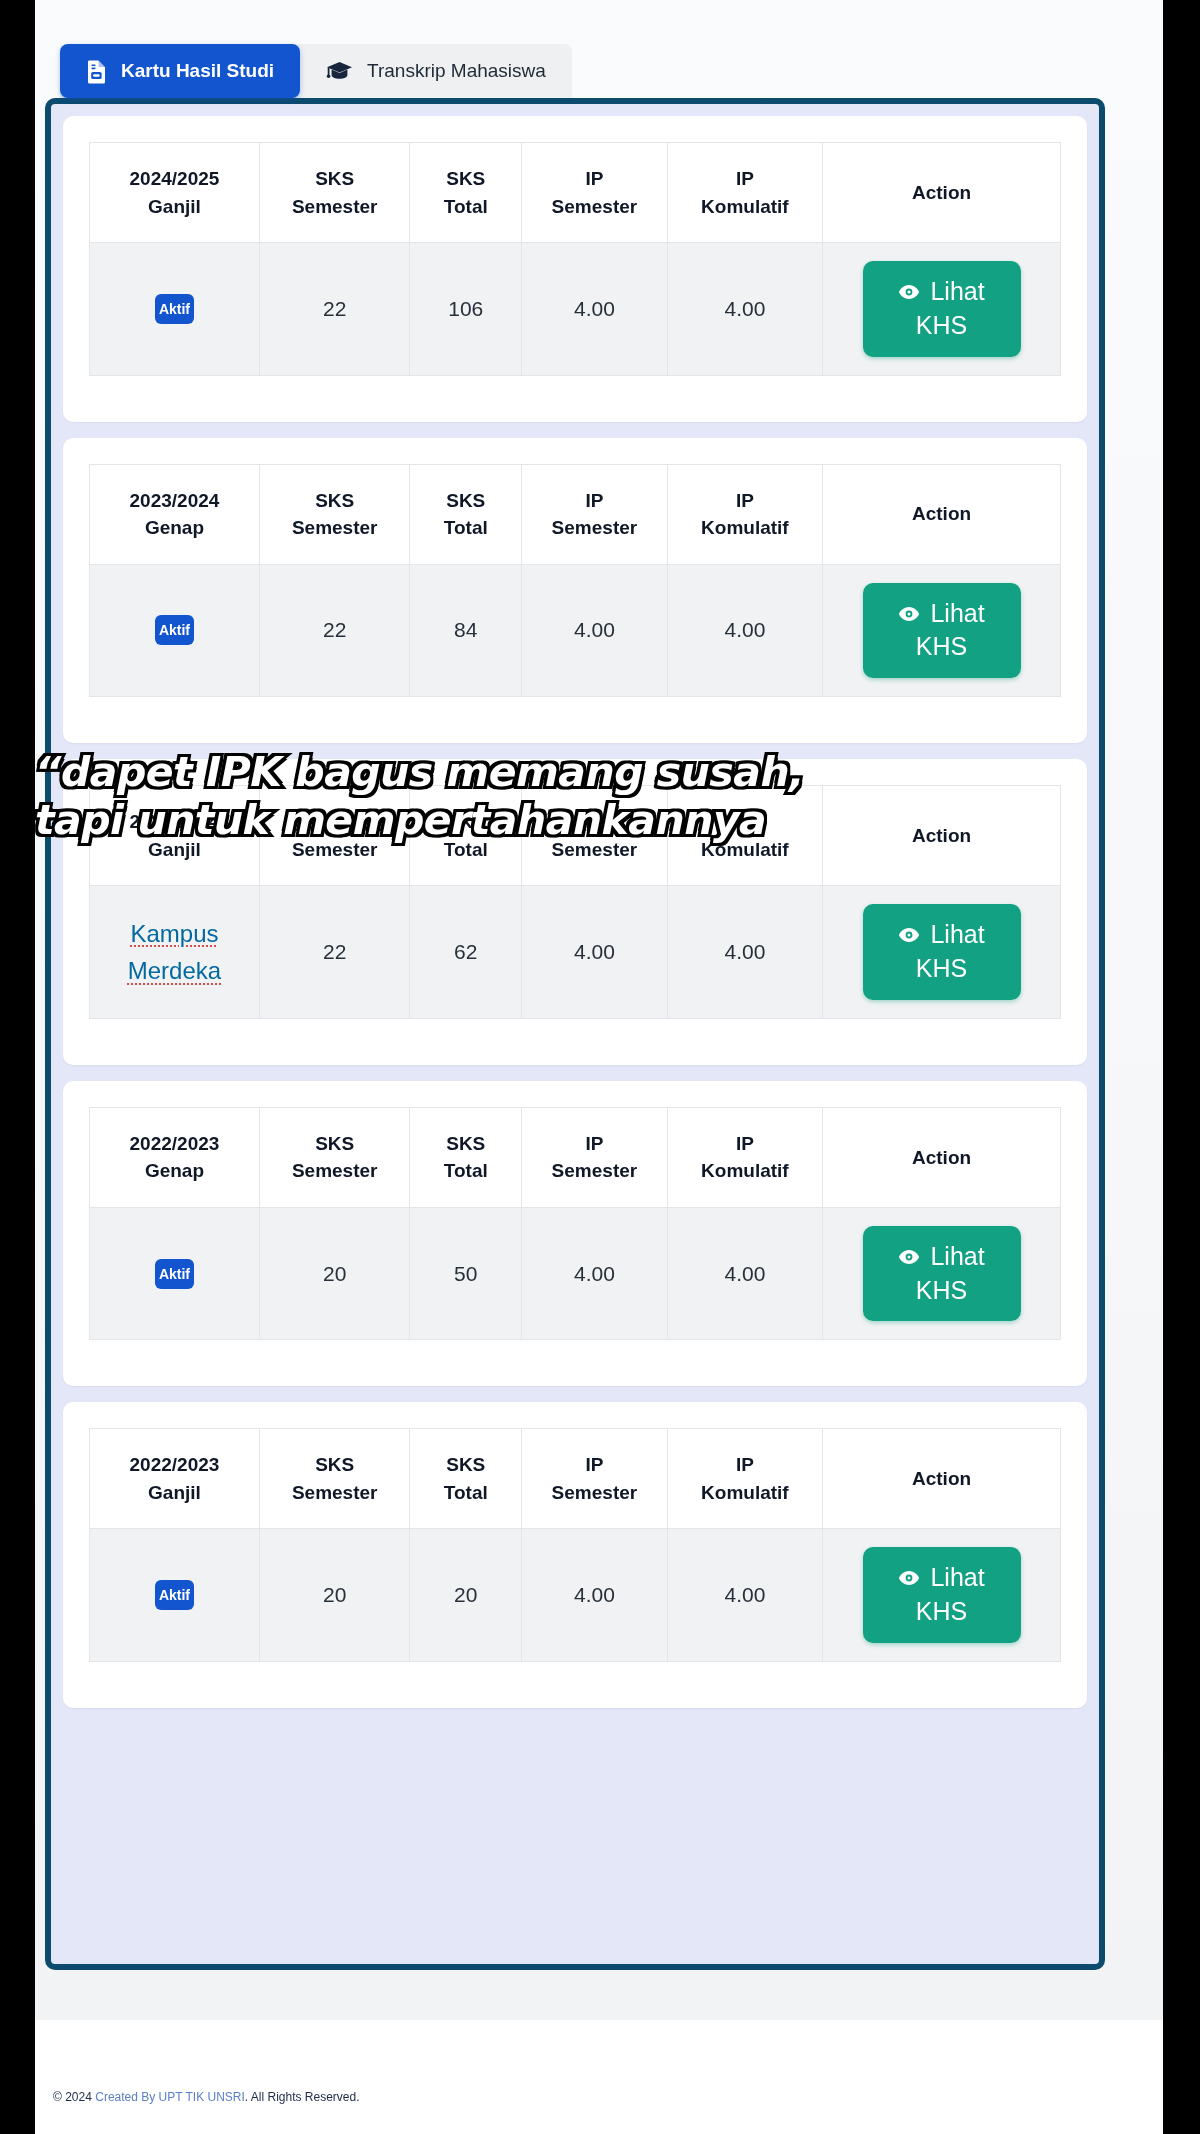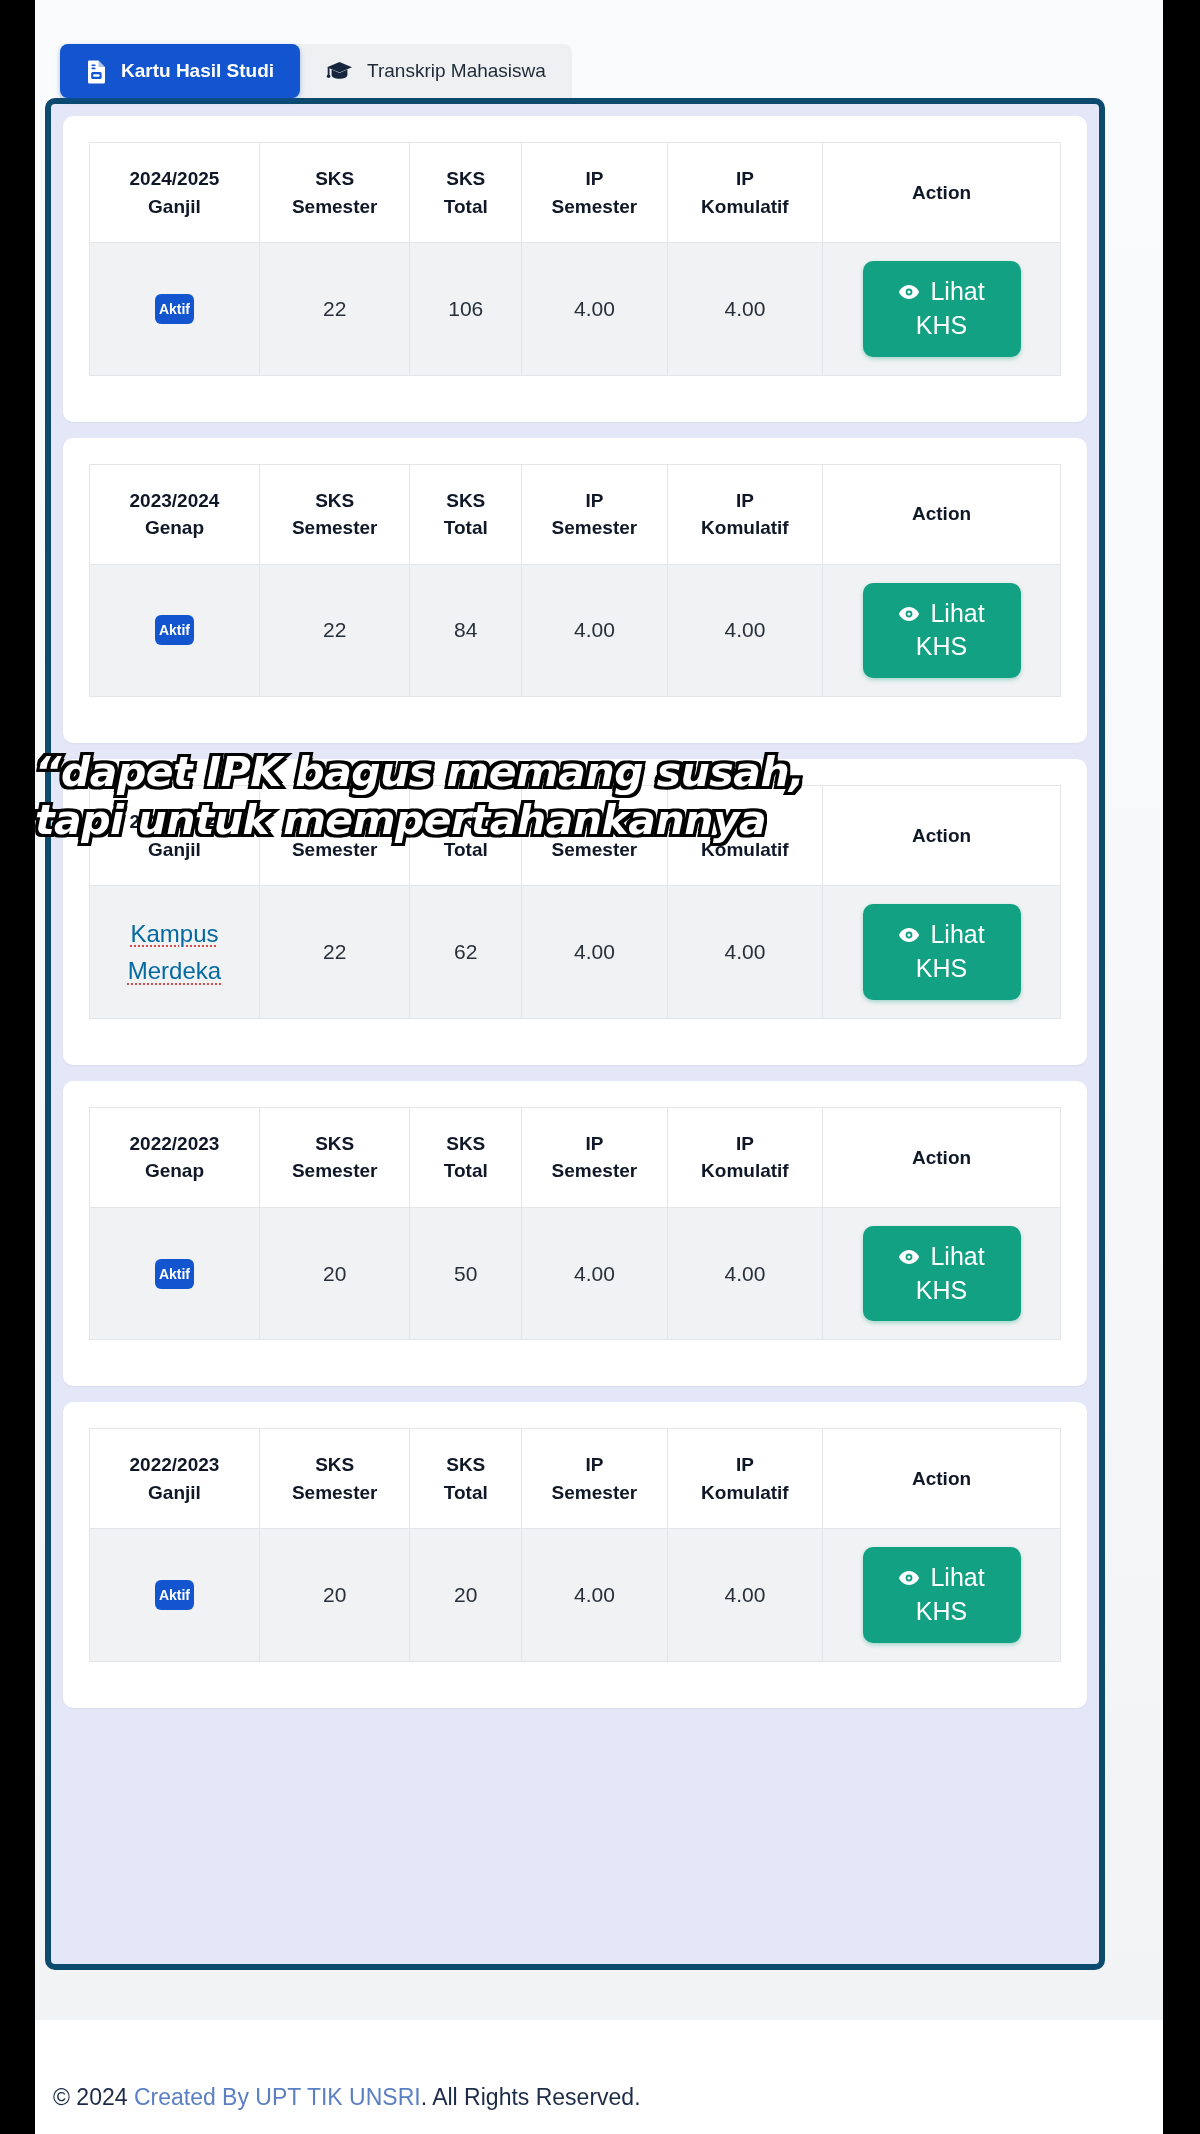--- a/index.html
+++ b/index.html
@@ -198,21 +198,21 @@
     left: 0;
     top: 2020px;
     width: 1128px;
     height: 114px;
     background: #ffffff;
     display: flex;
     align-items: center;
   }
   #footer .ftxt {
     padding-left: 18px;
-    font-size: 23px;
+    font-size: 12px;
     color: #1d2b48;
     white-space: nowrap;
     margin-top: 40px;
   }
   #footer .ftxt a {
     color: #5b7fc4;
     text-decoration: none;
   }
 
   

